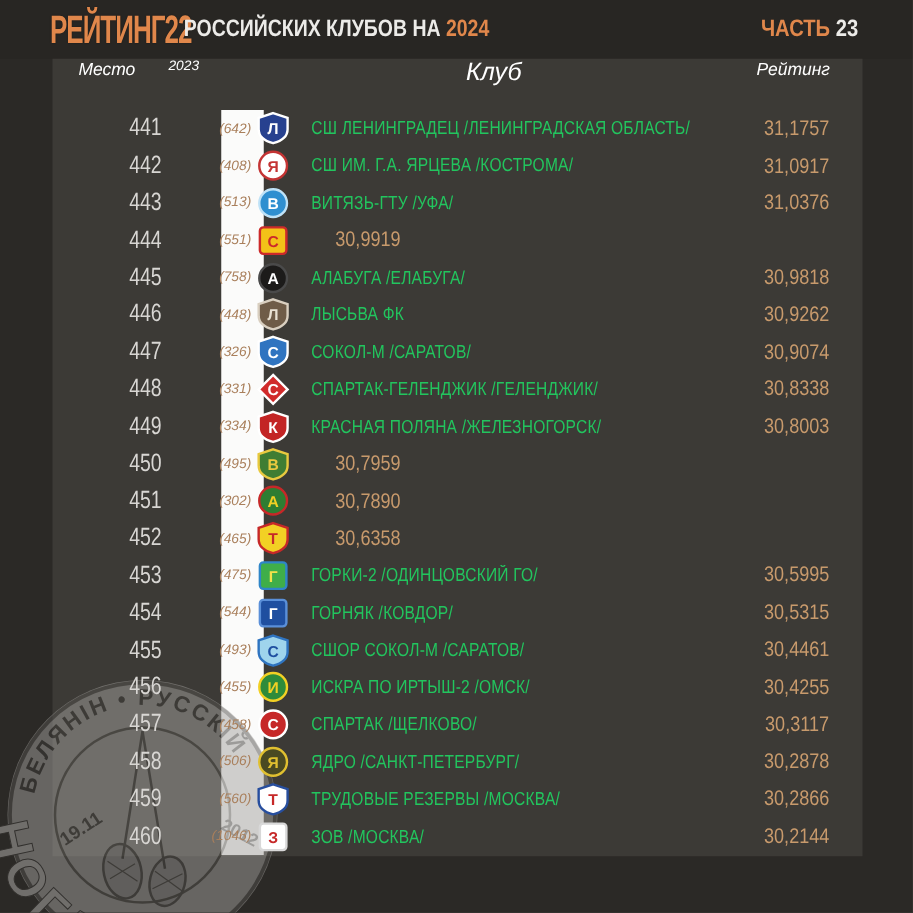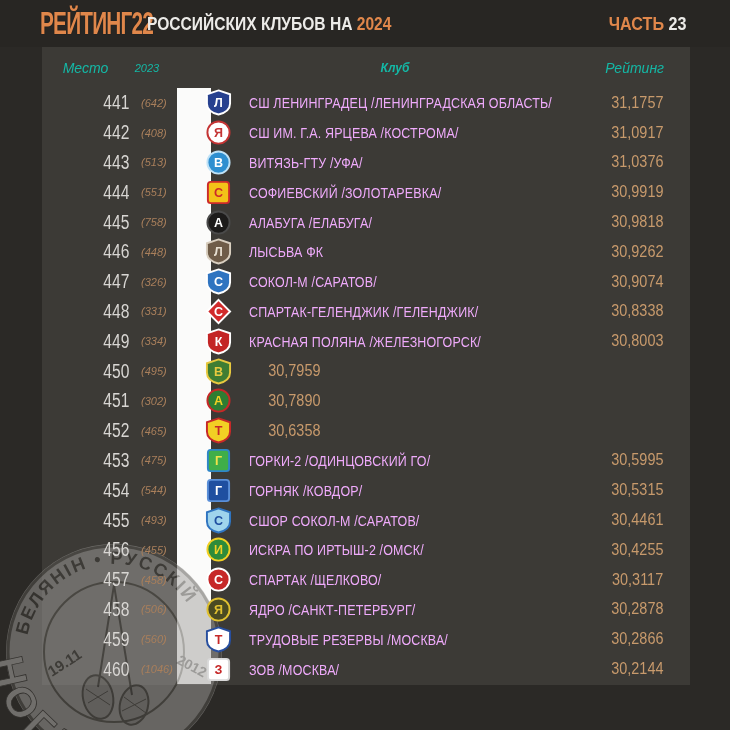--- a/index.html
+++ b/index.html
@@ -30,40 +30,40 @@
     transform:scaleX(0.85);transform-origin:right top;
   }
   .part .part-word{color:#e0874b;}
   
   .panel{
     position:absolute;left:42px;top:47px;width:648px;height:638px;
     background:#3c3a36;
   }
   .thead{
     position:absolute;left:0;top:0;right:0;height:41px;
-    display:flex;align-items:center;
-    font-style:italic;color:#14b8a6;
+    display:flex;
+    font-style:italic;color:#ffffff;
   }
   .h-place{width:75px;text-align:center;font-size:14px;padding-left:12px;box-sizing:border-box;}
   .h-prev{width:60px;text-align:center;font-size:11px;}
   .h-logo{width:34px;}
-  .h-club{flex:1;text-align:center;font-size:12px;font-weight:bold;}
+  .h-club{flex:1;text-align:center;font-size:20px;}
   .h-rating{width:85px;margin-right:26px;text-align:right;font-size:14px;}
   .strip{
     position:absolute;left:135px;top:41px;width:34px;height:596px;
     background:#fbfbfa;z-index:2;
   }
   .rows{position:absolute;left:0;top:41px;right:0;z-index:3;}
   .row{height:29.8px;display:flex;align-items:center;padding-left:24px;}
   .cell-place{width:75px;text-align:right;padding-right:12px;box-sizing:border-box;
     font-size:20px;color:#d8d6d3;}
   .cell-place span{display:inline-block;transform:scaleX(0.78);transform-origin:right center;}
-  .cell-prev{width:60px;text-align:left;font-size:11px;font-style:italic;color:#a97f5b;}
+  .cell-prev{width:60px;text-align:right;font-size:11px;font-style:italic;color:#a97f5b;}
   .cell-logo{width:34px;height:29.8px;display:flex;align-items:center;justify-content:center;}
-  .cell-club{flex:1;padding-left:14px;font-size:15px;color:#f0abfc;white-space:nowrap;overflow:hidden;}
+  .cell-club{flex:1;padding-left:14px;font-size:15px;color:#22c55e;white-space:nowrap;overflow:hidden;}
   .cell-club span{display:inline-block;transform:scaleX(0.83);transform-origin:left center;letter-spacing:0.2px;}
   .cell-rating{width:85px;margin-right:27px;text-align:right;font-size:17px;color:#c89a6c;}
   .cell-rating span{display:inline-block;transform:scaleX(0.85);transform-origin:right center;}
   
   .watermark{position:absolute;left:-6px;top:537px;z-index:2;pointer-events:none;}
 </style>
 </head>
 <body>
 
 <div class="topbar"></div>
@@ -128,21 +128,20 @@
       </div>
       <div class="row">
         <div class="cell-place"><span>444</span></div>
         <div class="cell-prev">(551)</div>
         <div class="cell-logo">
           <svg viewBox="0 0 28 28" width="27" height="27">
             <rect x="3" y="3" width="22" height="22" rx="3" fill="#f3c218" stroke="#cc2a2a" stroke-width="2"></rect>
             <text x="14" y="19" text-anchor="middle" font-size="13" font-weight="bold" font-family="Liberation Sans, sans-serif" fill="#cc2a2a">С</text>
           </svg>
         </div>
-        <div class="cell-club"><span>СОФИЕВСКИЙ /ЗОЛОТАРЕВКА/</span></div>
         <div class="cell-rating"><span>30,9919</span></div>
       </div>
       <div class="row">
         <div class="cell-place"><span>445</span></div>
         <div class="cell-prev">(758)</div>
         <div class="cell-logo">
           <svg viewBox="0 0 28 28" width="27" height="27">
             <circle cx="14" cy="14" r="11.5" fill="#1c1b1a" stroke="#4a4a4a" stroke-width="2"></circle>
             <text x="14" y="19" text-anchor="middle" font-size="13" font-weight="bold" font-family="Liberation Sans, sans-serif" fill="#ffffff">А</text>
           </svg>

